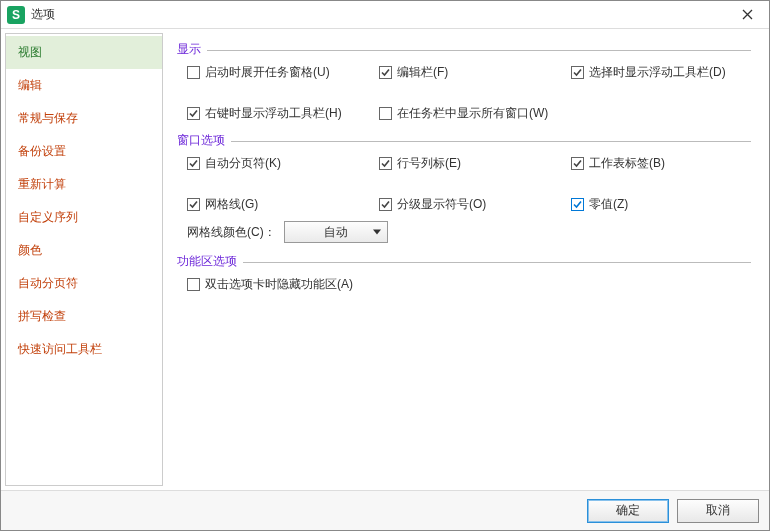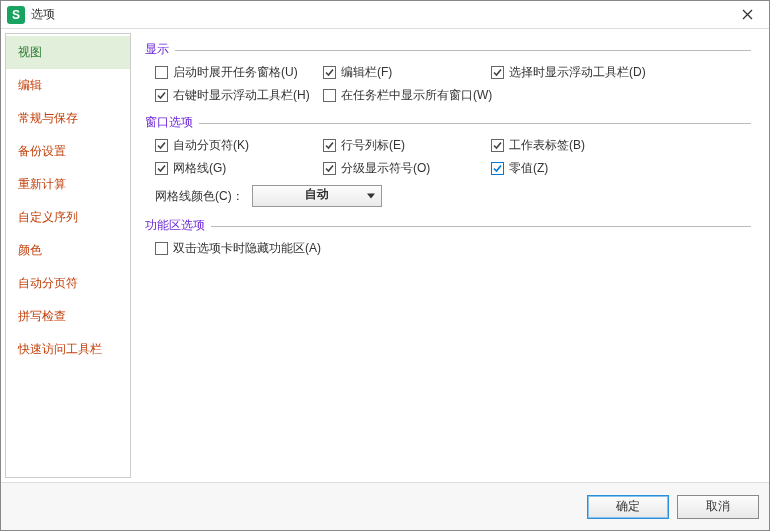--- a/index.html
+++ b/index.html
@@ -43,21 +43,21 @@
     cursor: pointer;
   }
   .body {
     flex: 1;
     display: flex;
     overflow: hidden;
     background: #fff;
     padding: 4px;
   }
   .sidebar {
-    width: 126px;
+    width: 158px;
     border: 1px solid #ccc;
     background: #fff;
     overflow-y: auto;
     padding-top: 2px;
   }
   .sidebar-item {
     padding: 8px 12px;
     cursor: pointer;
     color: #c2410c;
   }
@@ -82,57 +82,57 @@
     margin-left: 6px;
     position: relative;
     top: 1px;
   }
   .grid {
     display: grid;
     grid-template-columns: 168px 168px 200px;
     column-gap: 0;
     row-gap: 6px;
     padding-left: 10px;
+    gap: 24px;
   }
   .check-row {
     display: flex; align-items: center; gap: 5px;
     white-space: nowrap;
   }
   .cbox {
     width: 13px; height: 13px;
     border: 1px solid #666;
     display: inline-flex; align-items: center; justify-content: center;
     background: #fff;
     flex-shrink: 0;
   }
   .cbox svg { display: block; }
   .cbox.blue { border-color: #0078d7; }
   .color-row {
     display: flex; align-items: center; gap: 8px;
     margin-top: 8px; padding-left: 10px;
   }
   .dropdown {
-    width: 130px; height: 22px;
+    width: 104px; height: 22px;
     border: 1px solid #999;
     background: linear-gradient(#fdfdfd,#eaeaea);
-    display: flex; align-items: flex-start; justify-content: center;
+    display: flex; align-items: center; justify-content: center;
     position: relative;
     cursor: pointer;
-    font-weight: bold;
   }
   .dropdown .dd-label { flex: 1; text-align: center; }
   .dropdown .dd-arrow {
     position: absolute; right: 6px; top: 50%; transform: translateY(-50%);
     width: 0; height: 0;
     border-left: 4px solid transparent;
     border-right: 4px solid transparent;
     border-top: 5px solid #333;
   }
   .footer {
-    height: 48px;
+    height: 40px;
     border-top: 1px solid #ddd;
     display: flex;
     align-items: center;
     justify-content: flex-end;
     padding: 0 10px;
     gap: 8px;
     background: #f7f7f7;
   }
   .btn {
     min-width: 82px; height: 24px;

